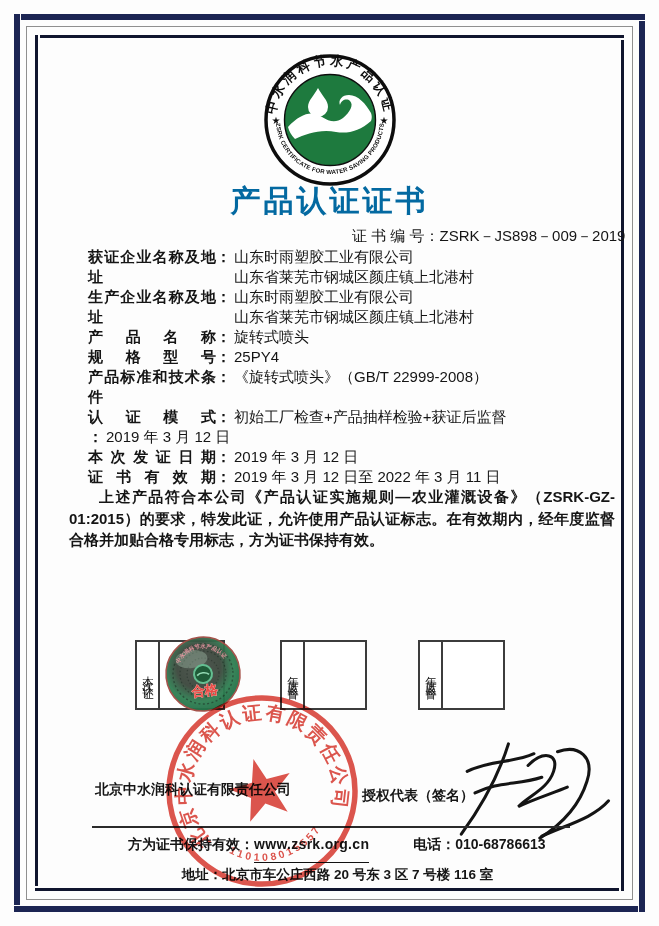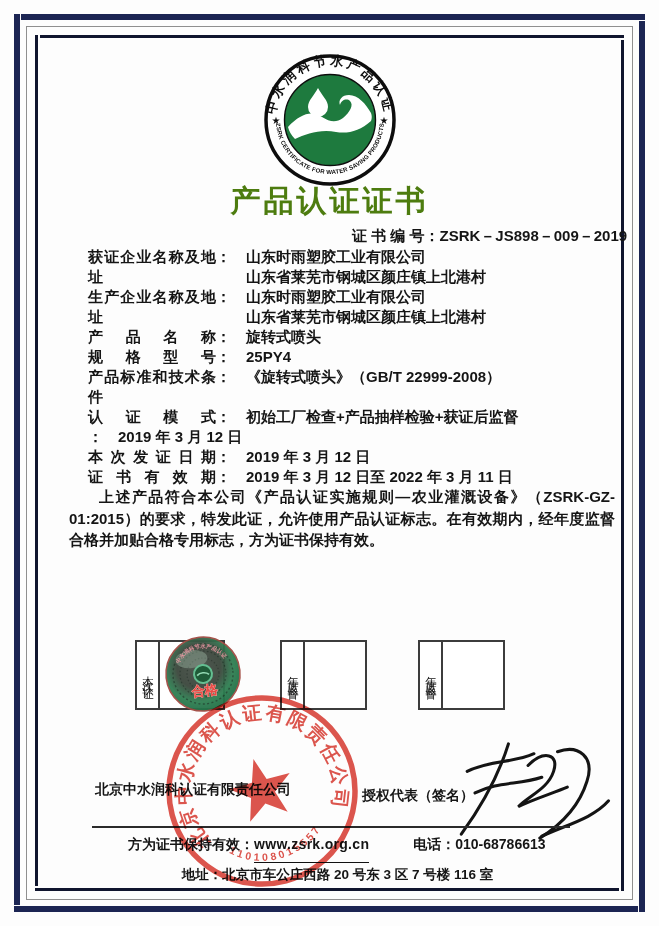--- a/index.html
+++ b/index.html
@@ -15,29 +15,29 @@
   .midframe{position:absolute;left:26px;top:26px;right:26px;bottom:26px;border:1px solid #8f8f8f;}
   .ib{background:#10152e;}
   .ib-top{left:40px;right:35px;top:35px;height:3px;}
   .ib-right{top:40px;bottom:35px;right:35px;width:3px;}
   .ib-bottom{left:35px;right:40px;bottom:35px;height:3px;}
   .ib-left{top:35px;bottom:40px;left:35px;width:3px;}
 
   
   .logo{position:absolute;left:262px;top:52px;width:136px;height:136px;}
   .title{position:absolute;left:0;top:181px;width:100%;text-align:center;
-         font-size:30px;font-weight:700;letter-spacing:3px;color:#4d7c0f;}
-  .certno{position:absolute;left:352px;top:227px;font-size:15px;font-weight:700;white-space:nowrap;}
+         font-size:30px;font-weight:700;letter-spacing:3px;color:#0369a1;}
+  .certno{position:absolute;left:352px;top:227px;font-size:15px;font-weight:400;white-space:nowrap;}
 
   
   .fields{position:absolute;left:88px;top:247px;right:38px;font-size:15px;}
   .frow{display:flex;line-height:20px;align-items:flex-start;}
   .flabel{display:inline-block;width:128px;font-weight:700;text-align:justify;text-align-last:justify;flex:0 0 auto;}
   .fcolon{font-weight:700;flex:0 0 auto;}
-  .fvals{flex:1;font-weight:700;padding-left:3px;margin-left:12px;}
+  .fvals{flex:1;font-weight:400;padding-left:3px;}
   .statement{position:absolute;left:69px;top:486px;width:546px;font-size:15px;font-weight:600;
              line-height:21.5px;text-indent:2em;text-align:justify;margin:0;}
 
   
   .sbox{position:absolute;top:640px;height:66px;border:2px solid #3c3c3c;background:#fff;display:flex;}
   .sbox .vcol{width:21px;border-right:2px solid #3c3c3c;display:flex;align-items:center;justify-content:center;}
   .vlabel{writing-mode:vertical-rl;text-orientation:upright;font-size:11.5px;letter-spacing:4px;font-weight:500;}
   .box1{left:135px;width:86px;}
   .box2{left:280px;width:83px;}
   .box3{left:418px;width:83px;}

